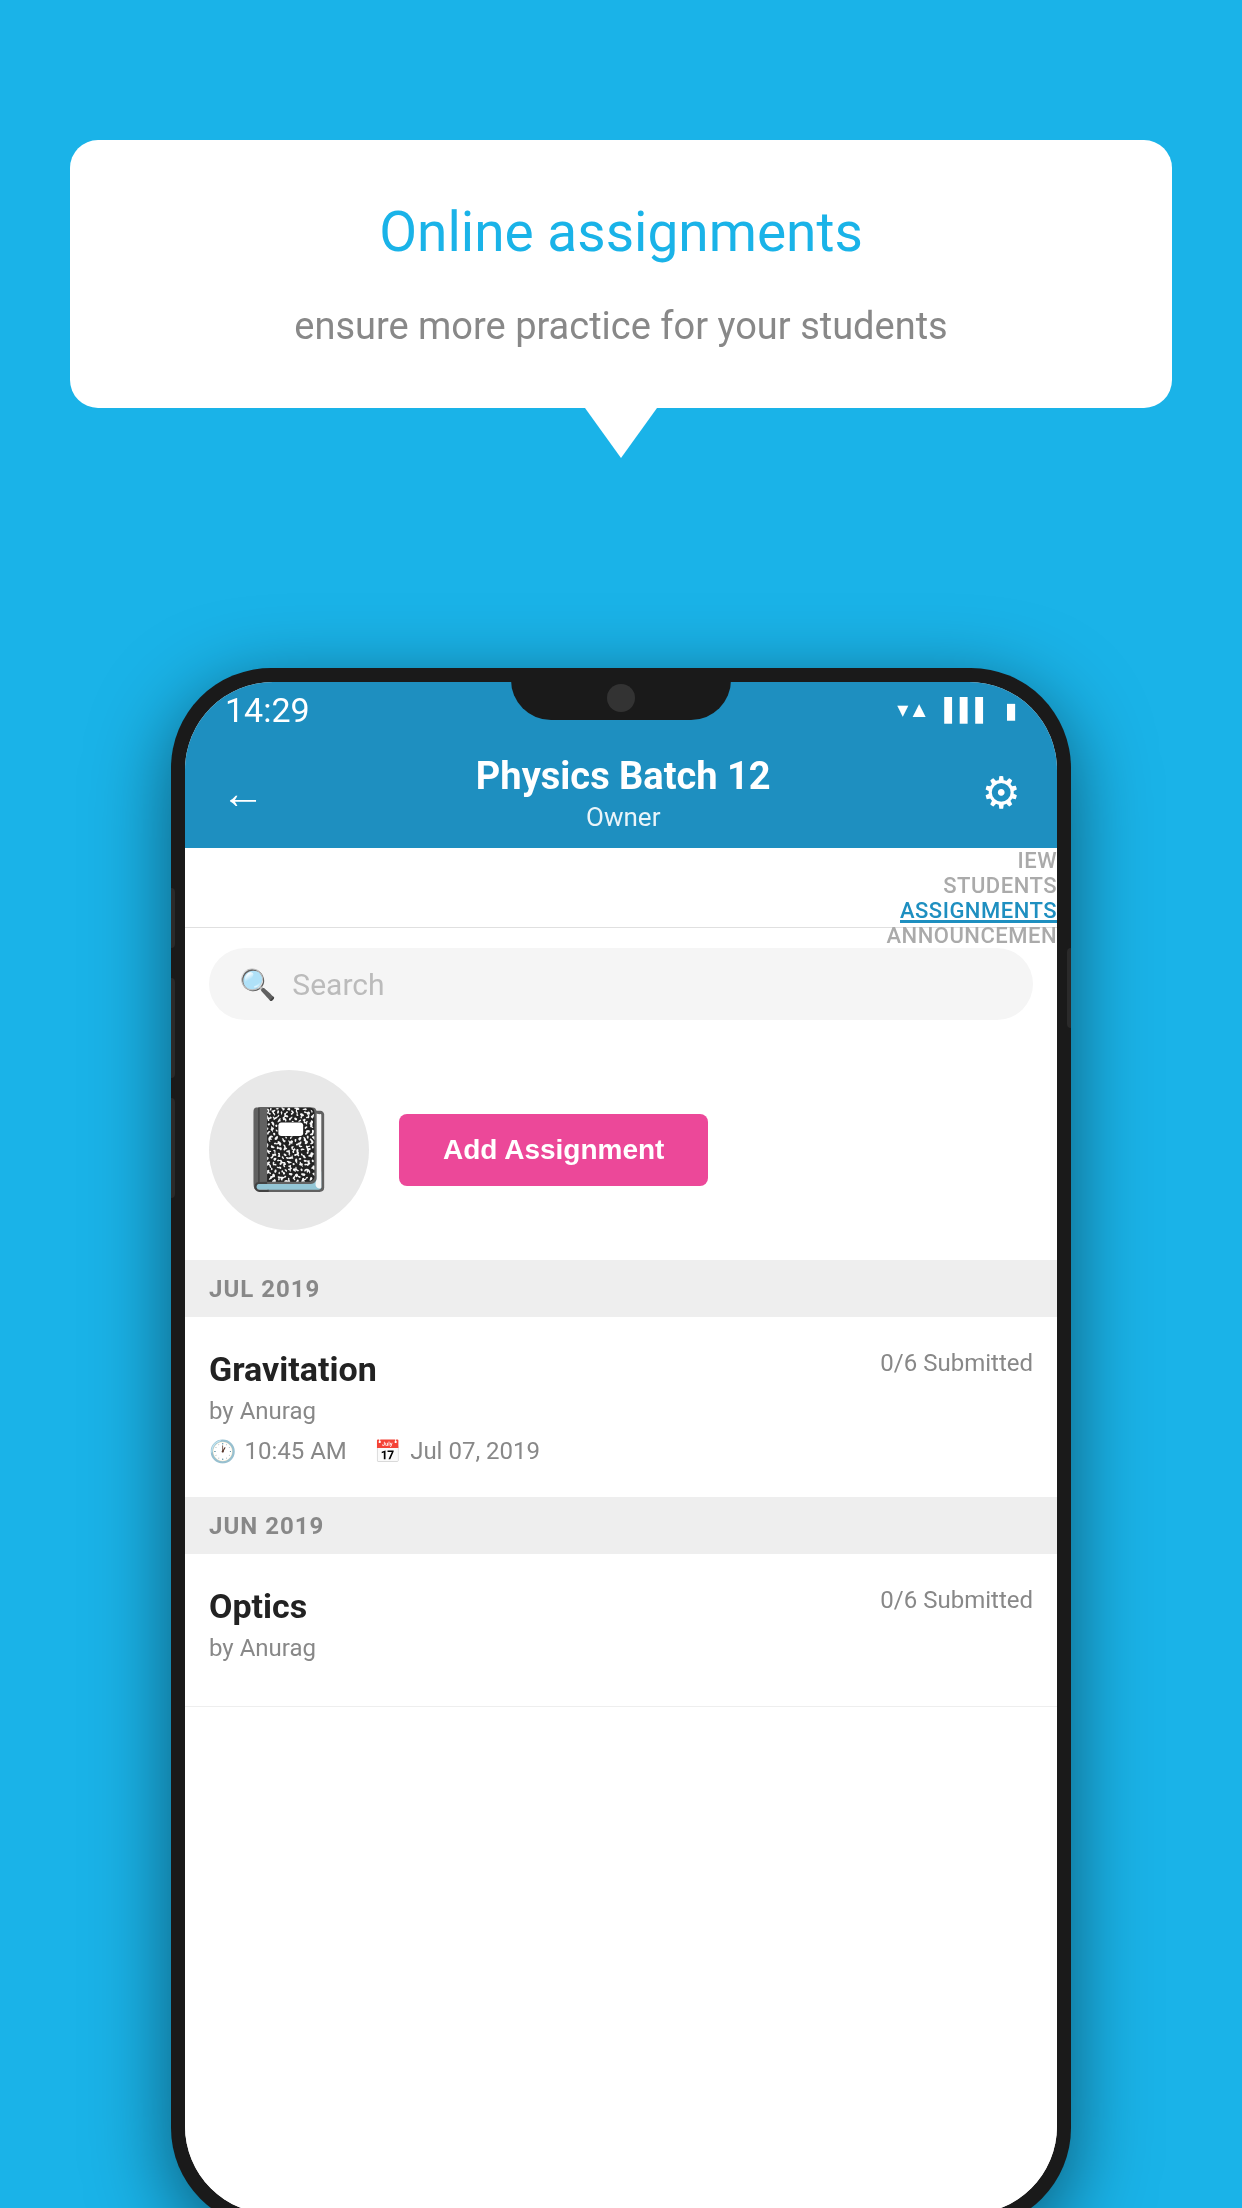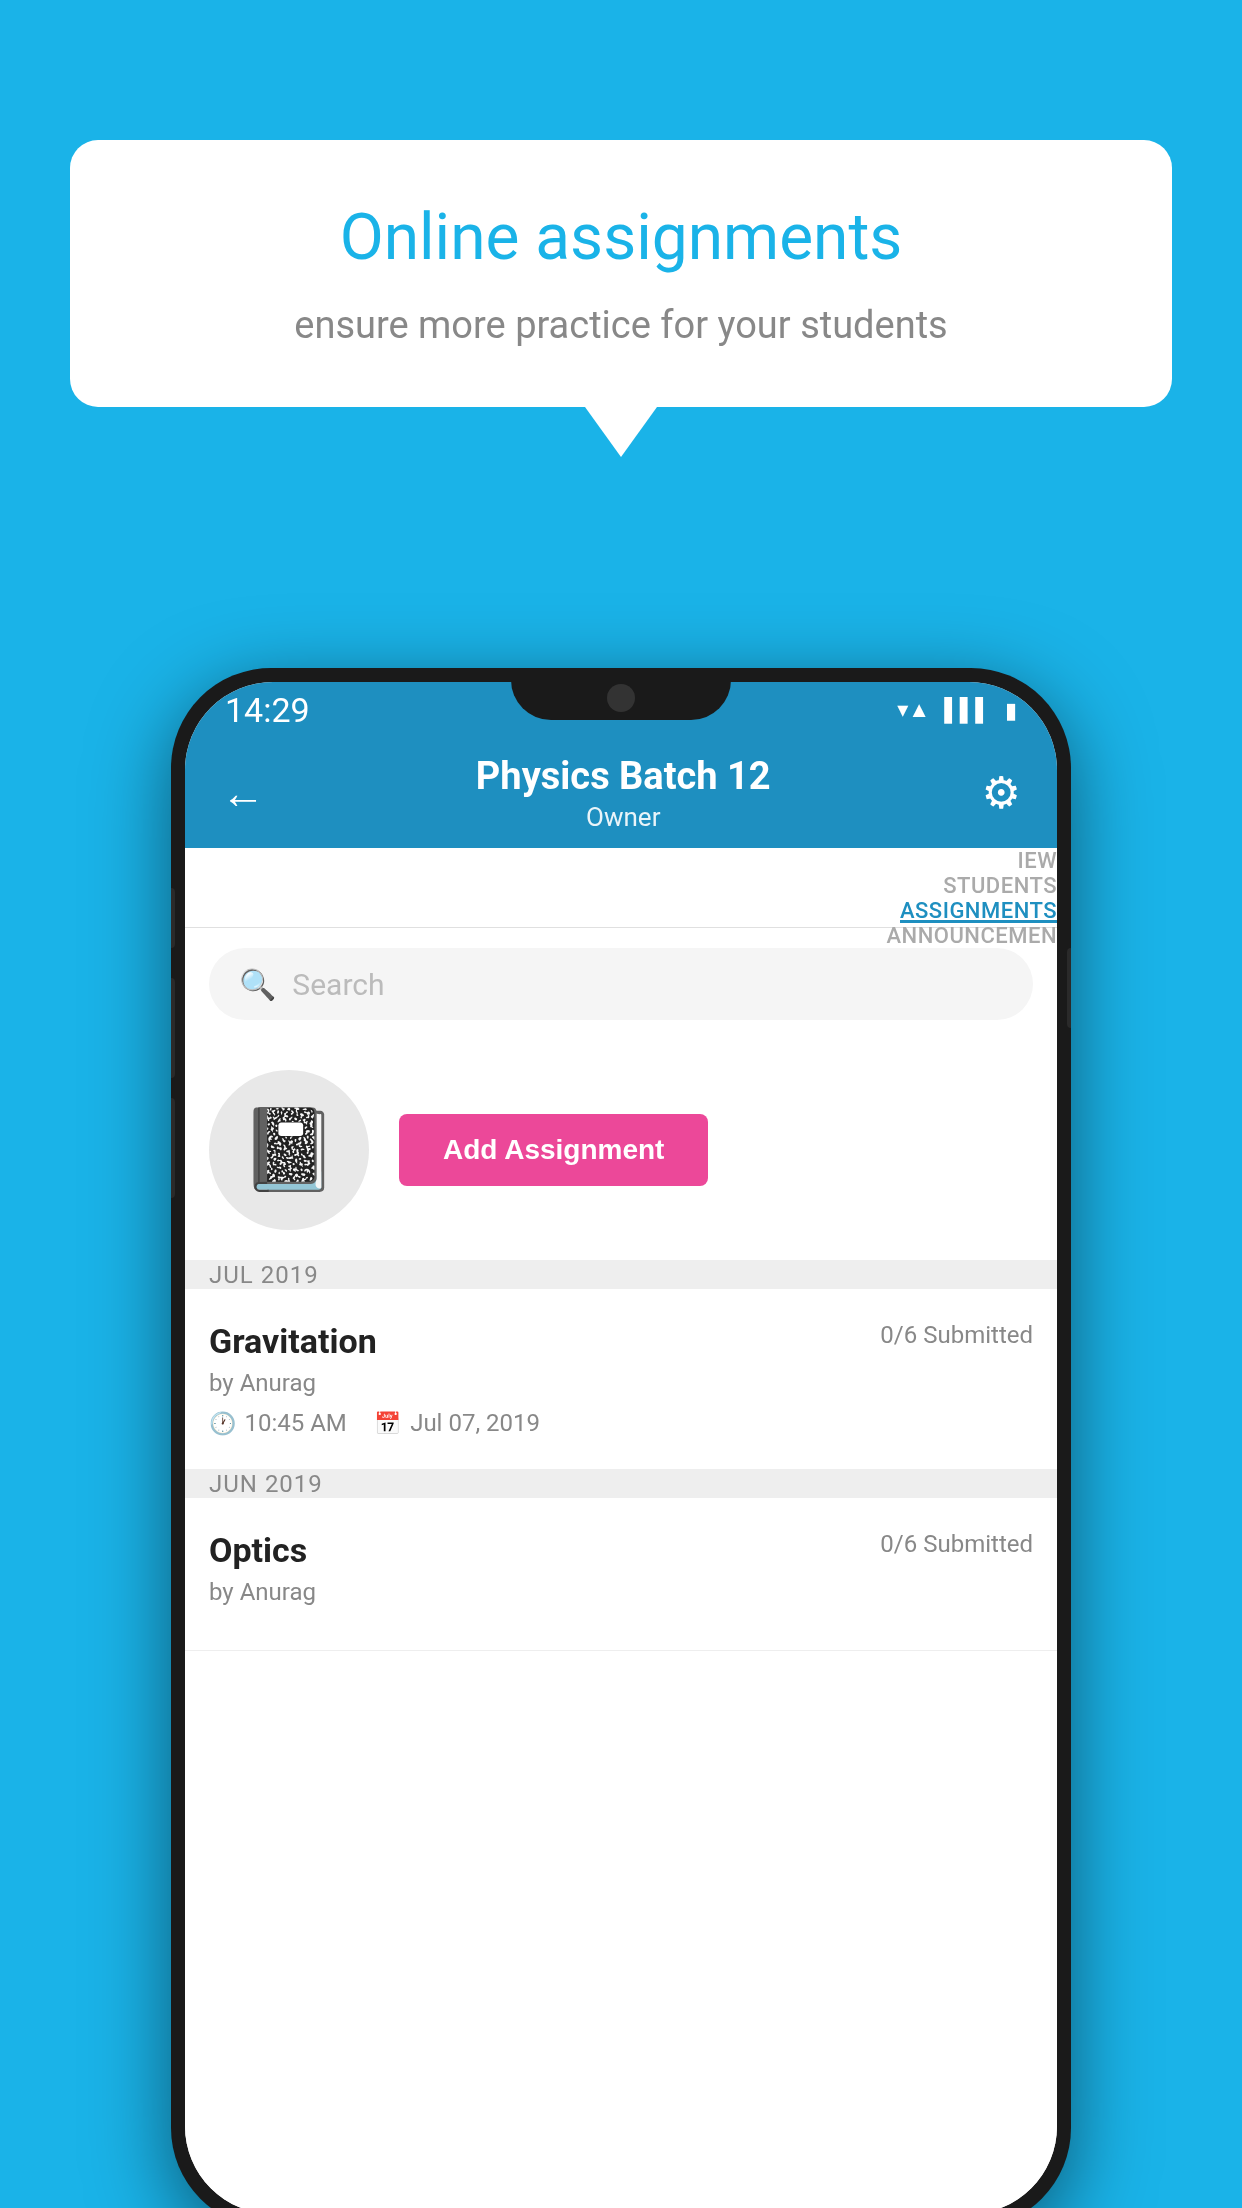--- a/index.html
+++ b/index.html
@@ -24,23 +24,23 @@
     }
     .info-card {
       background: white;
       border-radius: 28px;
       padding: 60px 80px;
       text-align: center;
       width: 100%;
     }
     .info-card-title {
       color: #1ab3e8;
-      font-size: 64px;
+      font-size: 55px;
       font-weight: 400;
-      margin-bottom: 28px;
+      margin-bottom: 40px;
     }
     .info-card-subtitle {
       color: #888;
       font-size: 38px;
       font-weight: 400;
     }
     .speech-arrow {
       width: 0;
       height: 0;
       border-left: 36px solid transparent;
@@ -269,24 +269,24 @@
       border-radius: 8px;
       padding: 20px 44px;
       font-size: 28px;
       font-weight: 600;
       cursor: pointer;
     }
 
     
     .month-header {
       background: #eeeeee;
-      padding: 0 24px;
+      padding: 14px 24px;
       font-size: 24px;
       color: #888;
-      font-weight: 400;
+      font-weight: 700;
       letter-spacing: 1px;
     }
 
     
     .assignment-item {
       background: white;
       padding: 32px 24px;
       border-bottom: 1px solid #eee;
     }
     .assignment-item-top {

